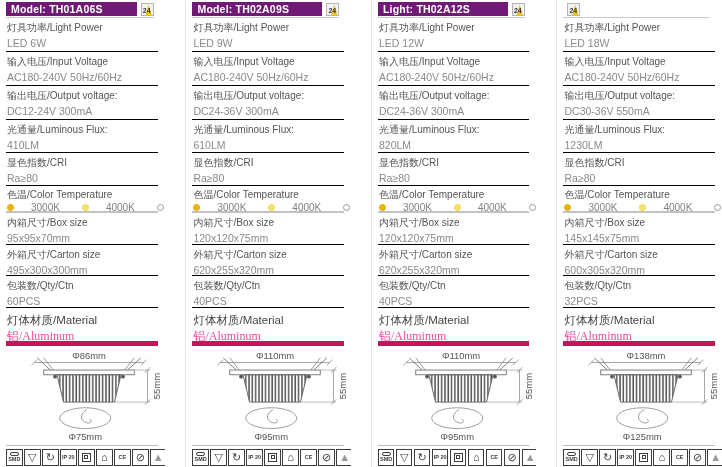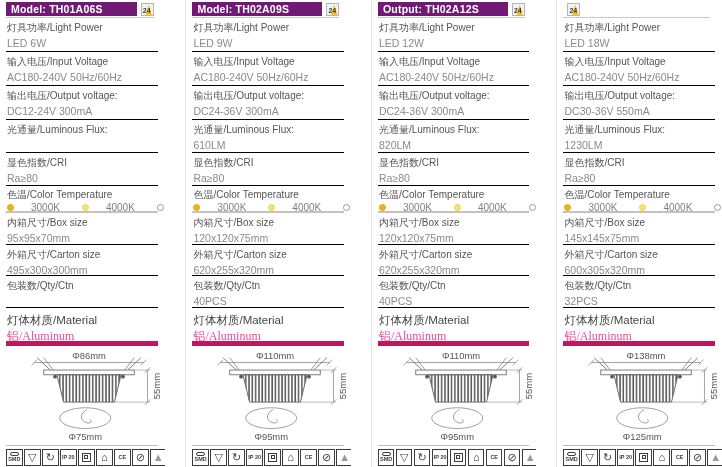--- a/index.html
+++ b/index.html
@@ -74,20 +74,21 @@
     <div class="spec h34">
       <div class="lab">输入电压/Input Voltage</div>
       <div class="val">AC180-240V 50Hz/60Hz</div>
     </div>
     <div class="spec h34">
       <div class="lab">输出电压/Output voltage:</div>
       <div class="val">DC12-24V 300mA</div>
     </div>
     <div class="spec h33">
       <div class="lab">光通量/Luminous Flux:</div>
+      <div class="val">410LM</div>
     </div>
     <div class="spec h33">
       <div class="lab">显色指数/CRI</div>
       <div class="val">Ra≥80</div>
     </div>
     <div class="ct-row">
       <div class="lab">色温/Color Temperature</div>
       <div class="dots">
         <span class="dot dot-3000"></span>
         <span class="dot-lab">3000K</span>
@@ -100,20 +101,21 @@
     <div class="spec h32">
       <div class="lab">内箱尺寸/Box size</div>
       <div class="val">95x95x70mm</div>
     </div>
     <div class="spec h31">
       <div class="lab">外箱尺寸/Carton size</div>
       <div class="val">495x300x300mm</div>
     </div>
     <div class="spec h32">
       <div class="lab">包装数/Qty/Ctn</div>
+      <div class="val">60PCS</div>
     </div>
     <div class="mat-row">
       <div class="lab">灯体材质/Material</div>
       <div class="val">铝/Aluminum</div>
     </div>
     <svg class="draw" viewBox="0 0 176 98">
       <defs>
           <pattern id="fins0" width="3.5" height="6" patternUnits="userSpaceOnUse">
         <line x1="1" y1="0" x2="1" y2="6" stroke="#555" stroke-width="1.6"></line>
           </pattern>
@@ -286,21 +288,21 @@
           <span class="g">⊘</span>
         </div>
       <div class="cert-icon">
           <span class="warn-g">▲</span>
         </div>
     </div>
   </div>
 
   <div class="col">
     <div class="header-row">
-      <div class="model-bar">Output: TH02A12S</div>
+      <div class="model-bar">Light: TH02A12S</div>
       <div class="badge">
         <span class="flame"></span>
         <span class="num">24</span>
       </div>
     </div>
     <div class="spec h34">
       <div class="lab">灯具功率/Light Power</div>
       <div class="val">LED 12W</div>
     </div>
     <div class="spec h34">

